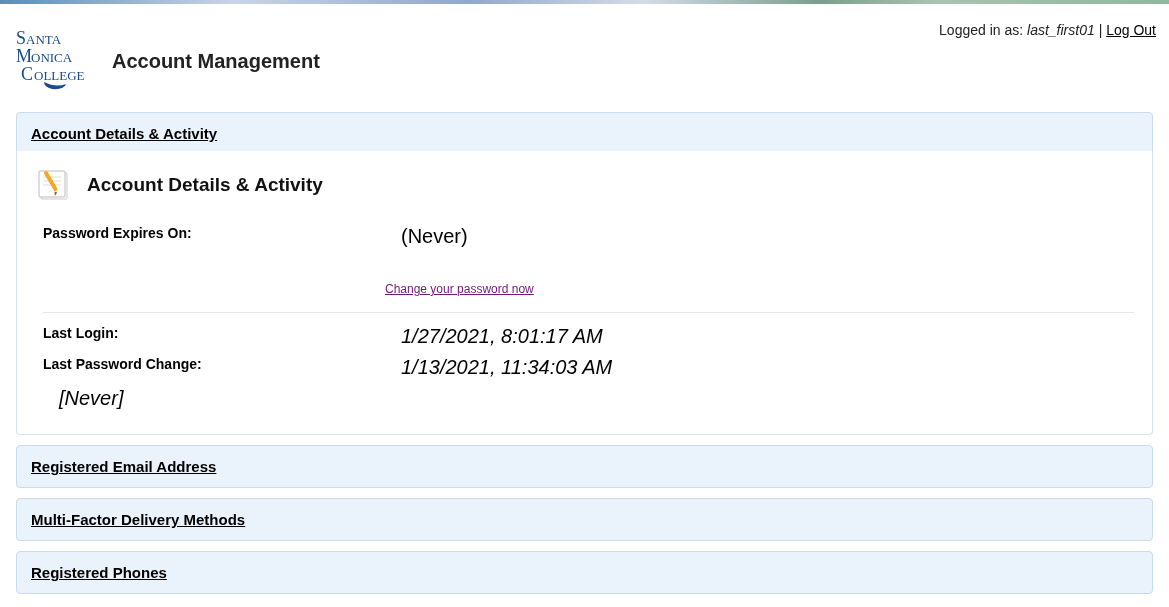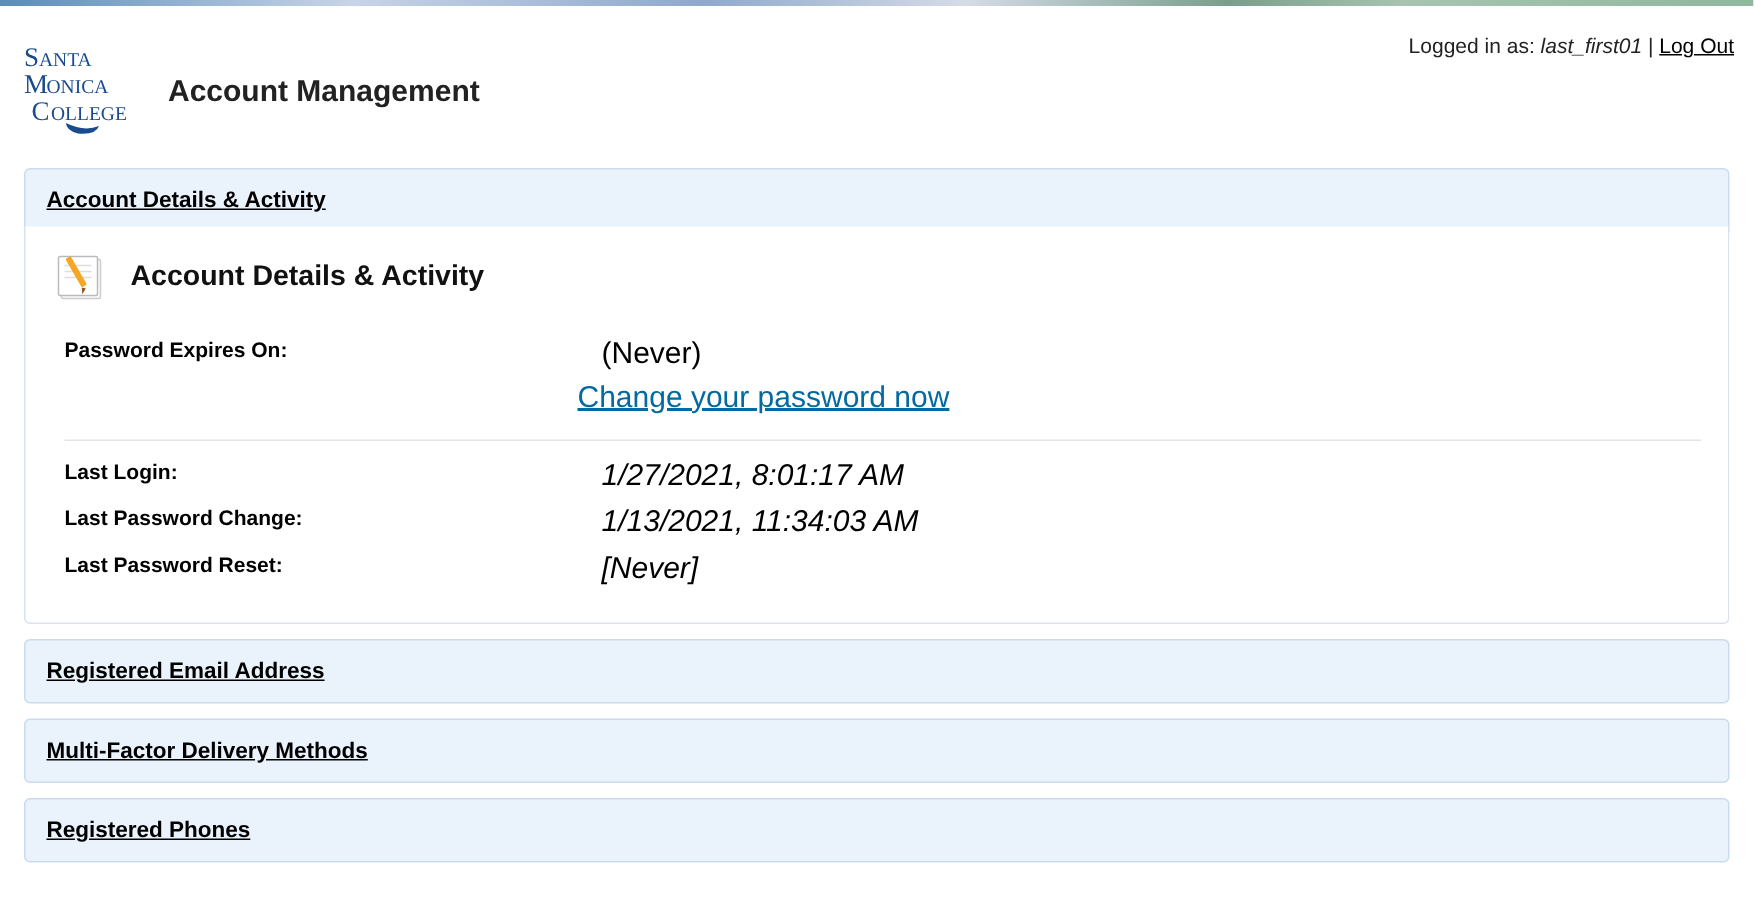--- a/index.html
+++ b/index.html
@@ -113,23 +113,24 @@
       margin-left: 16px;
     }
     .detail-value.italic {
       font-style: italic;
     }
     .change-pw-row {
       display: flex;
       padding: 2px 0 10px 0;
     }
     .change-pw-link {
-      color: #0369a1;
+      color: #701a75;
       text-decoration: underline;
-      font-size: 20px;
+      font-size: 12px;
+      margin-top: 28px;
     }
     .separator {
       border: none;
       border-top: 1px solid #e5e5e5;
       margin: 6px 0 8px 0;
     }
     .account-details-header {
       border-bottom-left-radius: 0;
       border-bottom-right-radius: 0;
     }
@@ -191,21 +192,20 @@
 
       <div class="detail-row">
         <div class="detail-label">Last Login:</div>
         <div class="detail-value italic">1/27/2021, 8:01:17 AM</div>
       </div>
       <div class="detail-row">
         <div class="detail-label">Last Password Change:</div>
         <div class="detail-value italic">1/13/2021, 11:34:03 AM</div>
       </div>
       <div class="detail-row">
-        <div class="detail-label">Last Password Reset:</div>
         <div class="detail-value italic">[Never]</div>
       </div>
     </div>
   </div>
 
 
   <div class="panel-header">
     <a href="#">Registered Email Address</a>
   </div>
 

